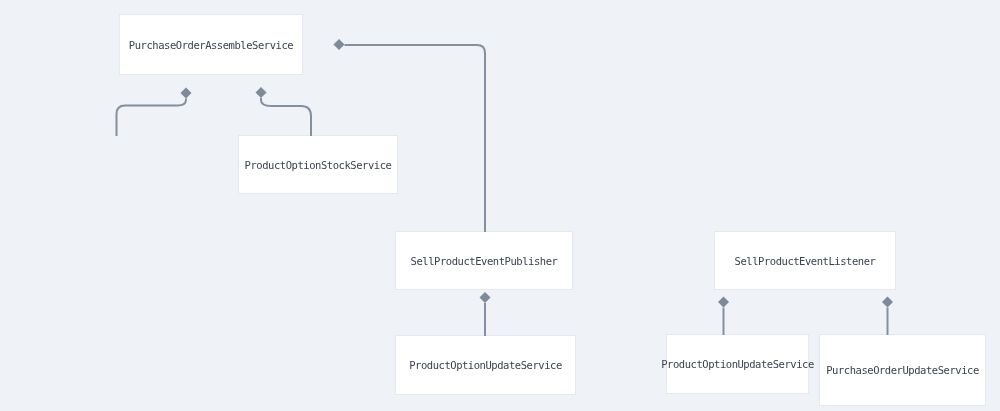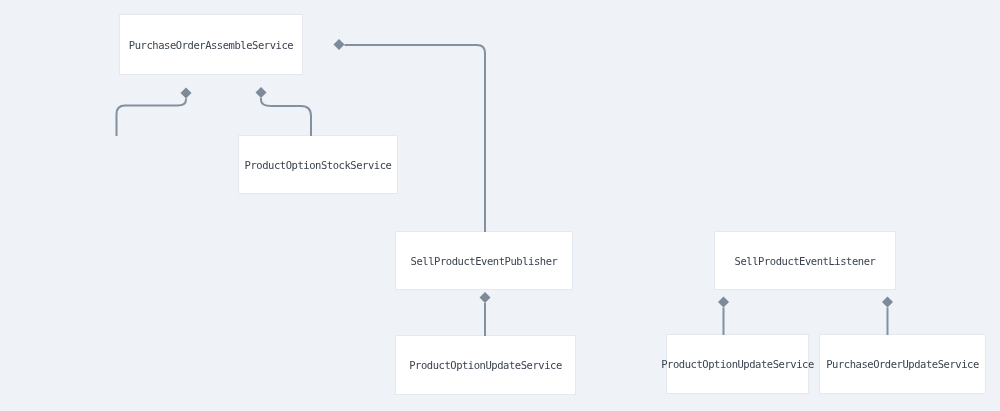--- a/index.html
+++ b/index.html
@@ -79,15 +79,15 @@
   <div class="node" style="left:239px; top:136px; width:158px; height:57px;">ProductOptionStockService</div>
 
   <div class="node" style="left:396px; top:232px; width:176px; height:57px;">SellProductEventPublisher</div>
 
   <div class="node" style="left:715px; top:232px; width:180px; height:57px;">SellProductEventListener</div>
 
   <div class="node" style="left:396px; top:336px; width:179px; height:58px;">ProductOptionUpdateService</div>
 
   <div class="node" style="left:641px; top:335px; width:141px; height:58px;margin-left:26px;">ProductOptionUpdateService</div>
 
-  <div class="node" style="left:820px; top:335px; width:165px; height:58px;">PurchaseOrderUpdateService</div>
+  <div class="node" style="left:820px; top:335px; width:165px; height:70px;">PurchaseOrderUpdateService</div>
 
 </div>
 
 </body></html>

